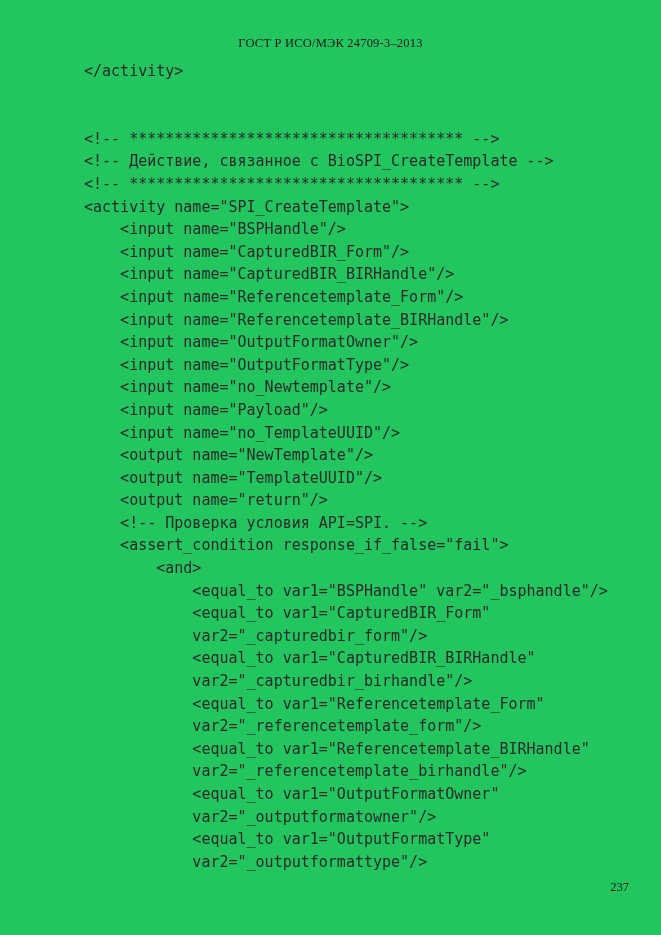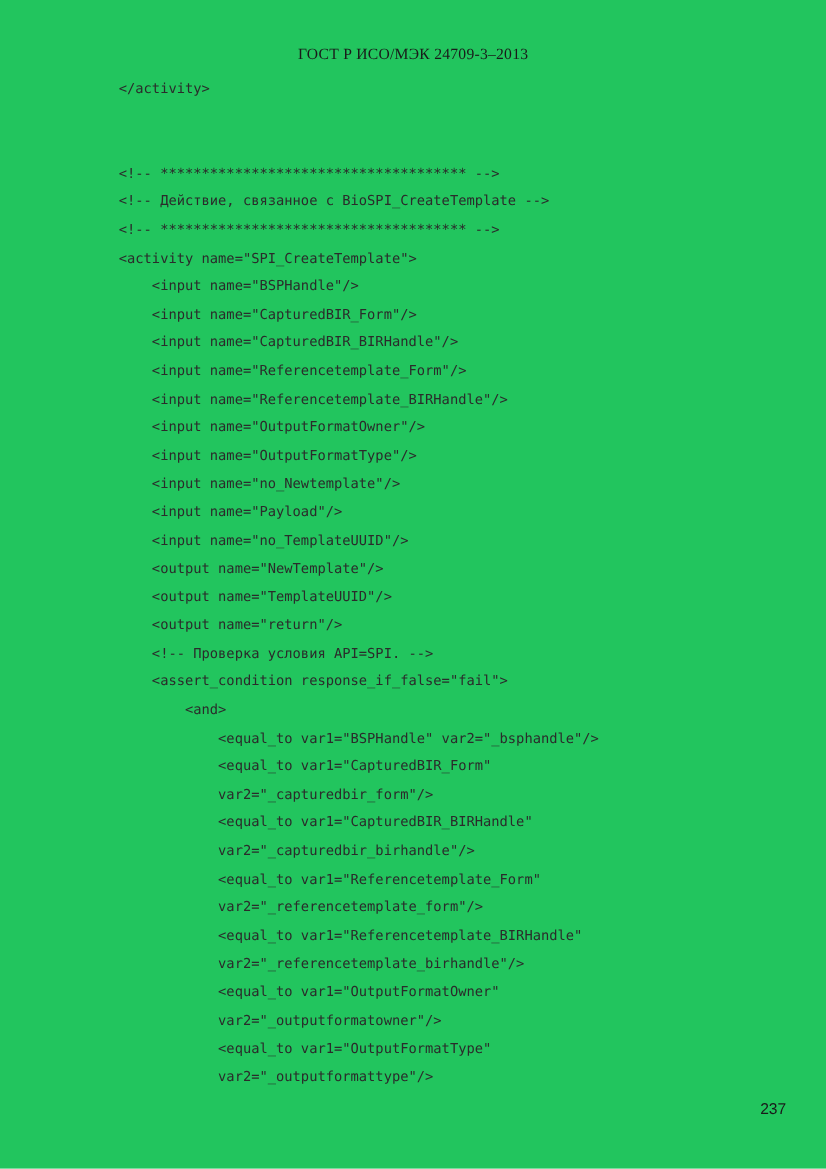--- a/index.html
+++ b/index.html
@@ -22,42 +22,42 @@
     width: 661px;
     text-align: center;
     font-family: "Liberation Serif", serif;
     font-size: 12.5px;
     color: #1a1a1a;
     letter-spacing: 0.2px;
   }
   .code-block {
     position: absolute;
     top: 60px;
-    left: 95px;
+    left: 84px;
     width: 530px;
     font-family: "DejaVu Sans Mono", monospace;
-    font-size: 11px;
+    font-size: 15px;
     line-height: 22.6px;
     color: #2b2b2b;
     white-space: pre;
   }
   .code-line {
     white-space: pre;
     min-height: 22.6px;
   }
   .blank {
     min-height: 22.6px;
   }
   .page-number {
     position: absolute;
     top: 880px;
     left: 0;
     width: 629px;
     text-align: right;
-    font-family: Liberation Sans, sans-serif;
+    font-family: Liberation Serif, serif;
     font-size: 12.5px;
     color: #1a1a1a;
   }
 </style>
 </head>
 <body>
 
 <div class="page">
 
   <div class="header">ГОСТ Р ИСО/МЭК 24709-3–2013</div>

